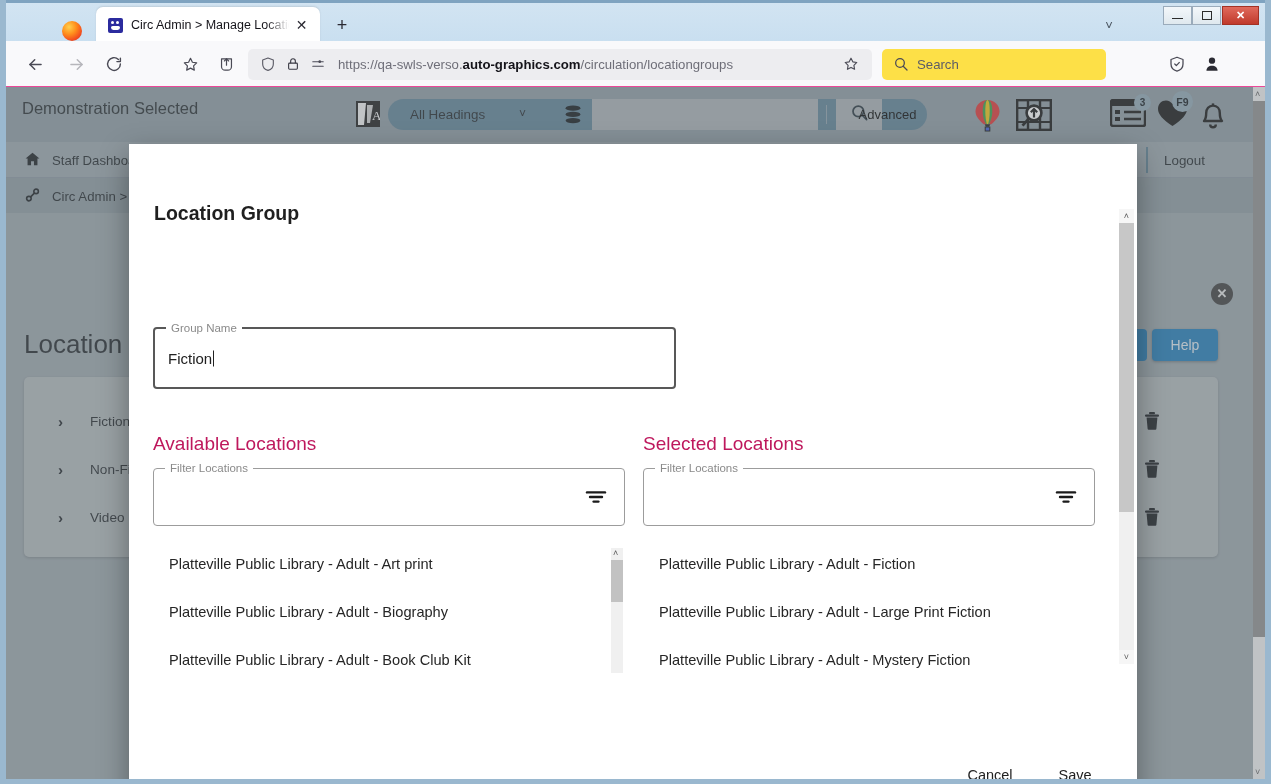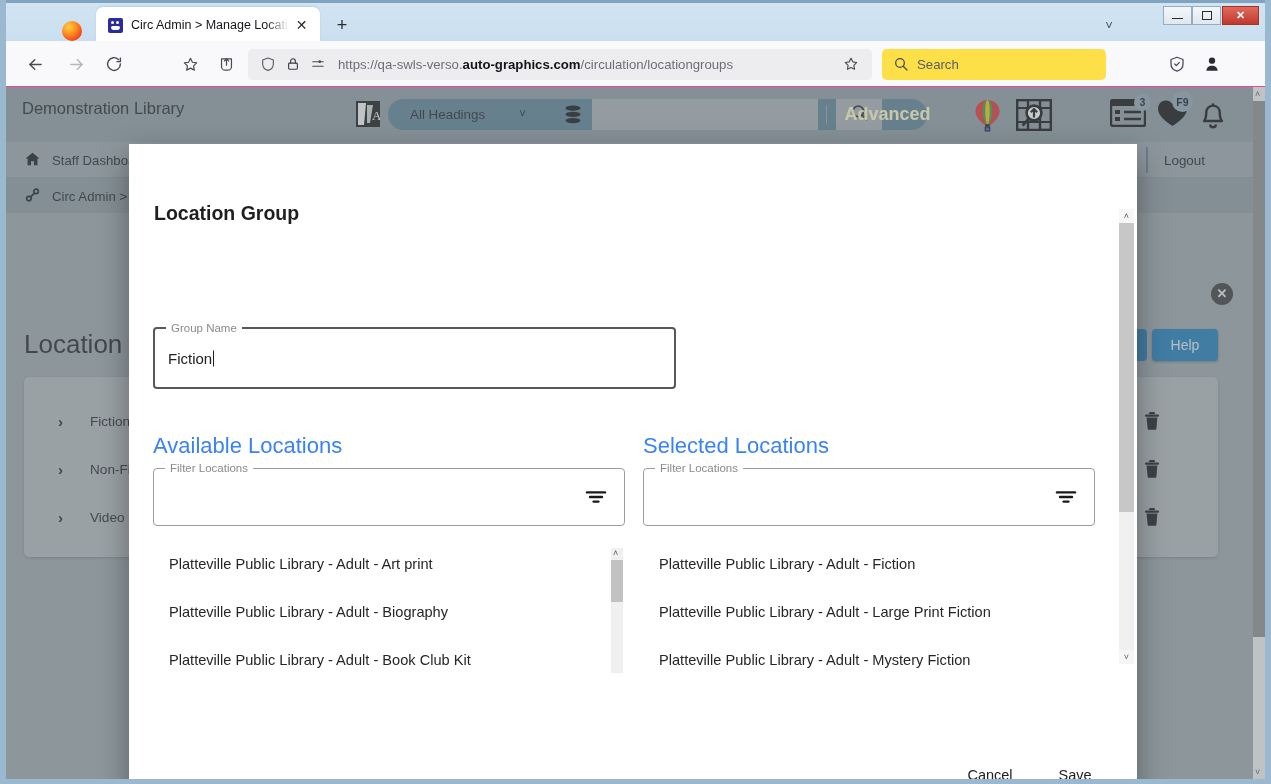--- a/index.html
+++ b/index.html
@@ -159,22 +159,22 @@
     position:absolute; left:204px; top:0; width:226px; height:31px;
     background:#a8b0b4;
   }
   #search-divider { position:absolute; left:438px; top:6px; width:1px; height:19px; background:#8fa2ae; }
   #search-go {
     position:absolute; left:448px; top:0; width:46px; height:31px;
     background:#a8b0b4; display:flex; align-items:center; justify-content:center;
   }
   #advanced-btn {
     position:absolute; right:0; top:0; width:79px; height:31px;
-    border-radius:0 16px 16px 0; color:#fef9c3; font-size:18px;
-    display:flex; align-items:center; justify-content:center;font-weight:bold;
+    border-radius:0 16px 16px 0; color:#000000; font-size:13px;
+    display:flex; align-items:center; justify-content:center;
   }
   #alpha-icon {
     position:absolute; left:350px; top:13px; width:24px; height:28px;
   }
   .hdr-icon { position:absolute; top:12px; }
   #icon-balloon { left:967px; width:29px; height:33px; }
   #icon-map     { left:1010px; width:36px; height:32px; }
   #icon-list    { left:1104px; width:36px; height:28px; }
   #icon-heart   { left:1151px; width:31px; height:28px; }
   #icon-bell    { left:1193px; width:28px; height:31px; }
@@ -286,21 +286,21 @@
     display:inline-block; width:1px; height:16px; background:#222;
     vertical-align:-3px; margin-left:1px;
   }
   #group-name-field { left:24px; top:109px; width:523px; height:62px; }
   .filter-field { top:250px; height:58px; }
   #filter-avail { left:24px; width:472px; }
   #filter-sel   { left:514px; width:452px; }
   .filter-icon { position:absolute; right:17px; top:50%; transform:translateY(-50%); width:22px; height:16px; }
 
   .col-heading {
-    position:absolute; top:215px; font-size:22px; color:#3b82f6; font-weight:400;text-align:right;
+    position:absolute; top:215px; font-size:19px; color:#be185d; font-weight:400;text-align:right;
   }
   #heading-avail { left:24px; }
   #heading-sel   { left:514px; }
 
   
   .loc-list {
     position:absolute; top:330px; width:472px; height:128px; overflow:hidden;
   }
   #list-avail { left:24px; }
   #list-sel   { left:514px; width:452px; }
@@ -462,21 +462,21 @@
         </svg>
     </div>
     <div class="navicon" id="nav-menu">
       <div><span class="bar"></span><span class="bar"></span><span class="bar"></span></div>
     </div>
   </div>
 
   <div id="viewport">
 
     <div id="site-header">
-      <div id="site-title">Demonstration Library</div>
+      <div id="site-title">Demonstration Selected</div>
 
       <div id="alpha-icon">
         <svg width="24" height="28" viewBox="0 0 24 28">
           <rect x="0" y="1" width="24" height="26" fill="#1a1a1a"></rect>
           <path d="M2 3 L10 3 L8 25 L2 25 Z" fill="#f2f2f2"></path>
           <path d="M11 5 L17 5 L14 23 L11 23 Z" fill="#cfcfcf"></path>
           <text x="16" y="20" font-size="13" font-family="Liberation Serif, serif" fill="#ffffff">A</text>
         </svg>
       </div>
 

